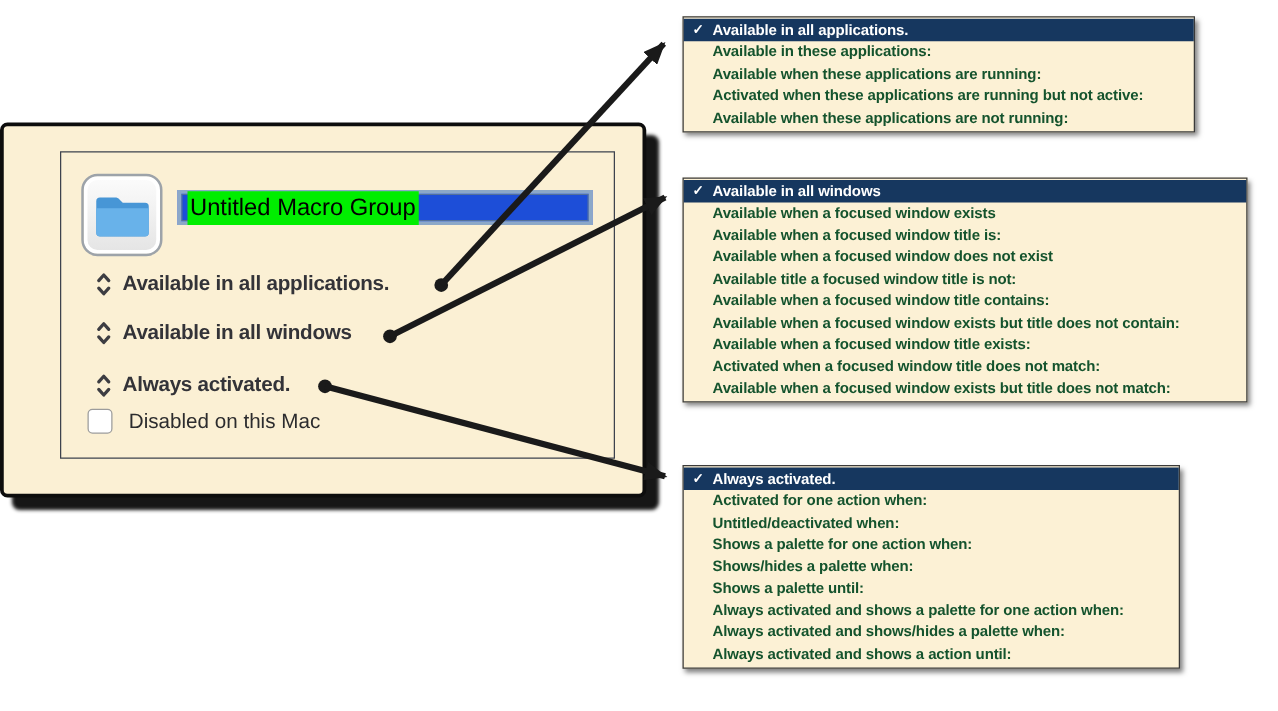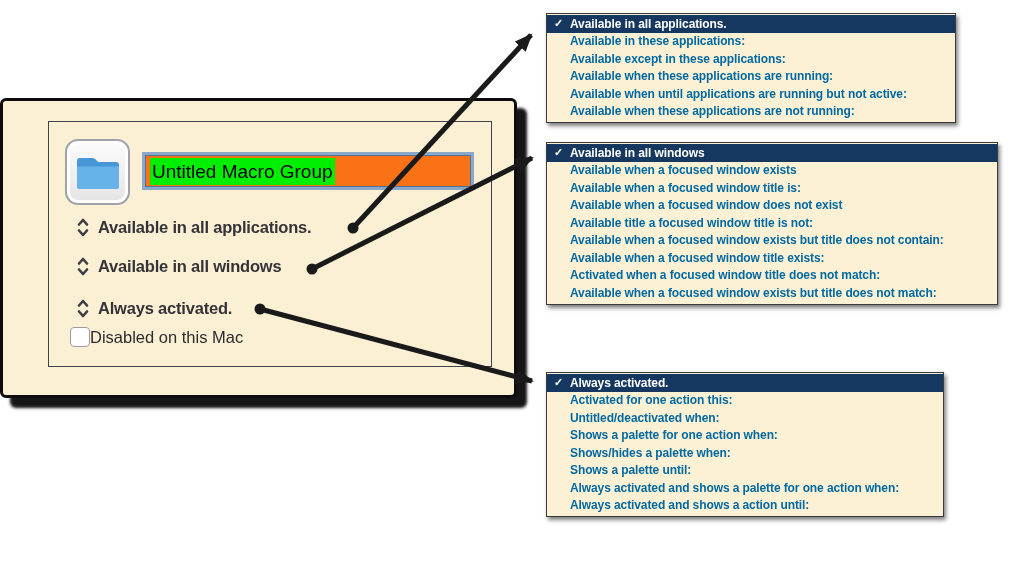--- a/index.html
+++ b/index.html
@@ -13,51 +13,51 @@
   .innerbox { position:absolute; left:48px; top:121px; width:444px; height:246px;
               box-sizing:border-box; border:1px solid #3d424d; z-index:2; }
 
   .folder-btn { position:absolute; left:65px; top:139px; width:65px; height:66px;
                 box-sizing:border-box; border:2px solid #9da3a9; border-radius:13px;
                 background:linear-gradient(#fcfcfc,#e4e4e4);
                 box-shadow:inset 0 0 0 3px #ffffff;
                 display:flex; align-items:center; justify-content:center;
                 padding:0; z-index:3; cursor:default; }
 
-  .name-field { position:absolute; left:142px; top:152px; width:332px; height:38px;
-                box-sizing:border-box; background:#f97316; border:3px solid #8ca8c8;
+  .name-field { position:absolute; left:142px; top:152px; width:332px; height:28px;
+                box-sizing:border-box; background:#1d4ed8; border:3px solid #8ca8c8;
                 box-shadow:inset 0 0 0 1px #54719b;
                 display:flex; align-items:center; padding-left:5px; z-index:3; }
   .name-field .sel { background:#00ee00; color:#000000; font-size:19px;
                      line-height:27px; padding:0 2px; white-space:nowrap; }
 
   .popup { position:absolute; display:flex; align-items:center; gap:9px; z-index:3; cursor:default; }
   #popup-apps { left:77px; top:218px; }
   #popup-wins { left:77px; top:257px; }
   #popup-act  { left:77px; top:299px; }
   .popup .lbl { font-weight:bold; font-size:16.5px; color:#333338; letter-spacing:-0.2px; white-space:nowrap; }
 
   .checkbox-row { position:absolute; left:70px; top:327px; display:flex;
-                  align-items:center; z-index:3; }
+                  align-items:center; gap:13px; z-index:3; }
   .cbox { width:20px; height:20px; box-sizing:border-box; border:1.5px solid #9c9c9c;
           border-radius:4px; background:#ffffff; }
   .cbl  { font-size:16.5px; color:#2c2c2e; white-space:nowrap; }
 
   
   .menu { position:absolute; box-sizing:border-box; background:#fcf1d5;
           border:1px solid #3a3a3a; box-shadow:2px 3px 4px rgba(0,0,0,0.5);
           padding:1px 0 2px 0; z-index:10; }
   #menu-apps { left:546px; top:13px;  width:410px; }
   #menu-wins { left:546px; top:142px; width:452px; }
   #menu-act  { left:546px; top:372px; width:398px; }
   .menu-row { height:17.5px; display:flex; align-items:center; white-space:nowrap; }
   .menu-row.selected { background:#16375f; }
   .check  { width:16px; margin-left:7px; font-size:11px; font-weight:bold;
             color:#1d3a6b; flex:0 0 16px; }
-  .mlabel { font-size:12px; font-weight:bold; color:#0369a1; letter-spacing:-0.1px; }
+  .mlabel { font-size:12px; font-weight:bold; color:#14532d; letter-spacing:-0.1px; }
   .menu-row.selected .check, .menu-row.selected .mlabel { color:#ffffff; }
 
   
   .arrows { position:absolute; left:0; top:0; z-index:60; pointer-events:none; }
 </style>
 </head>
 <body>
 
 <div class="canvas">
 
@@ -116,29 +116,25 @@
       <div class="menu-row selected">
         <span class="check">✓</span>
         <span class="mlabel">Available in all applications.</span>
       </div>
       <div class="menu-row">
         <span class="check"></span>
         <span class="mlabel">Available in these applications:</span>
       </div>
       <div class="menu-row">
         <span class="check"></span>
-        <span class="mlabel">Available except in these applications:</span>
-      </div>
-      <div class="menu-row">
-        <span class="check"></span>
         <span class="mlabel">Available when these applications are running:</span>
       </div>
       <div class="menu-row">
         <span class="check"></span>
-        <span class="mlabel">Available when until applications are running but not active:</span>
+        <span class="mlabel">Activated when these applications are running but not active:</span>
       </div>
       <div class="menu-row">
         <span class="check"></span>
         <span class="mlabel">Available when these applications are not running:</span>
       </div>
     </div>
   <div class="menu" id="menu-wins">
       <div class="menu-row selected">
         <span class="check">✓</span>
         <span class="mlabel">Available in all windows</span>
@@ -154,20 +150,24 @@
       <div class="menu-row">
         <span class="check"></span>
         <span class="mlabel">Available when a focused window does not exist</span>
       </div>
       <div class="menu-row">
         <span class="check"></span>
         <span class="mlabel">Available title a focused window title is not:</span>
       </div>
       <div class="menu-row">
         <span class="check"></span>
+        <span class="mlabel">Available when a focused window title contains:</span>
+      </div>
+      <div class="menu-row">
+        <span class="check"></span>
         <span class="mlabel">Available when a focused window exists but title does not contain:</span>
       </div>
       <div class="menu-row">
         <span class="check"></span>
         <span class="mlabel">Available when a focused window title exists:</span>
       </div>
       <div class="menu-row">
         <span class="check"></span>
         <span class="mlabel">Activated when a focused window title does not match:</span>
       </div>
@@ -176,41 +176,45 @@
         <span class="mlabel">Available when a focused window exists but title does not match:</span>
       </div>
     </div>
   <div class="menu" id="menu-act">
       <div class="menu-row selected">
         <span class="check">✓</span>
         <span class="mlabel">Always activated.</span>
       </div>
       <div class="menu-row">
         <span class="check"></span>
-        <span class="mlabel">Activated for one action this:</span>
+        <span class="mlabel">Activated for one action when:</span>
       </div>
       <div class="menu-row">
         <span class="check"></span>
         <span class="mlabel">Untitled/deactivated when:</span>
       </div>
       <div class="menu-row">
         <span class="check"></span>
         <span class="mlabel">Shows a palette for one action when:</span>
       </div>
       <div class="menu-row">
         <span class="check"></span>
         <span class="mlabel">Shows/hides a palette when:</span>
       </div>
       <div class="menu-row">
         <span class="check"></span>
         <span class="mlabel">Shows a palette until:</span>
       </div>
       <div class="menu-row">
         <span class="check"></span>
         <span class="mlabel">Always activated and shows a palette for one action when:</span>
+      </div>
+      <div class="menu-row">
+        <span class="check"></span>
+        <span class="mlabel">Always activated and shows/hides a palette when:</span>
       </div>
       <div class="menu-row">
         <span class="check"></span>
         <span class="mlabel">Always activated and shows a action until:</span>
       </div>
     </div>
 
   <svg class="arrows" width="1022" height="569">
     <defs>
       <marker id="ah" markerUnits="userSpaceOnUse" markerWidth="19" markerHeight="15" refX="16" refY="7.5" orient="auto">

